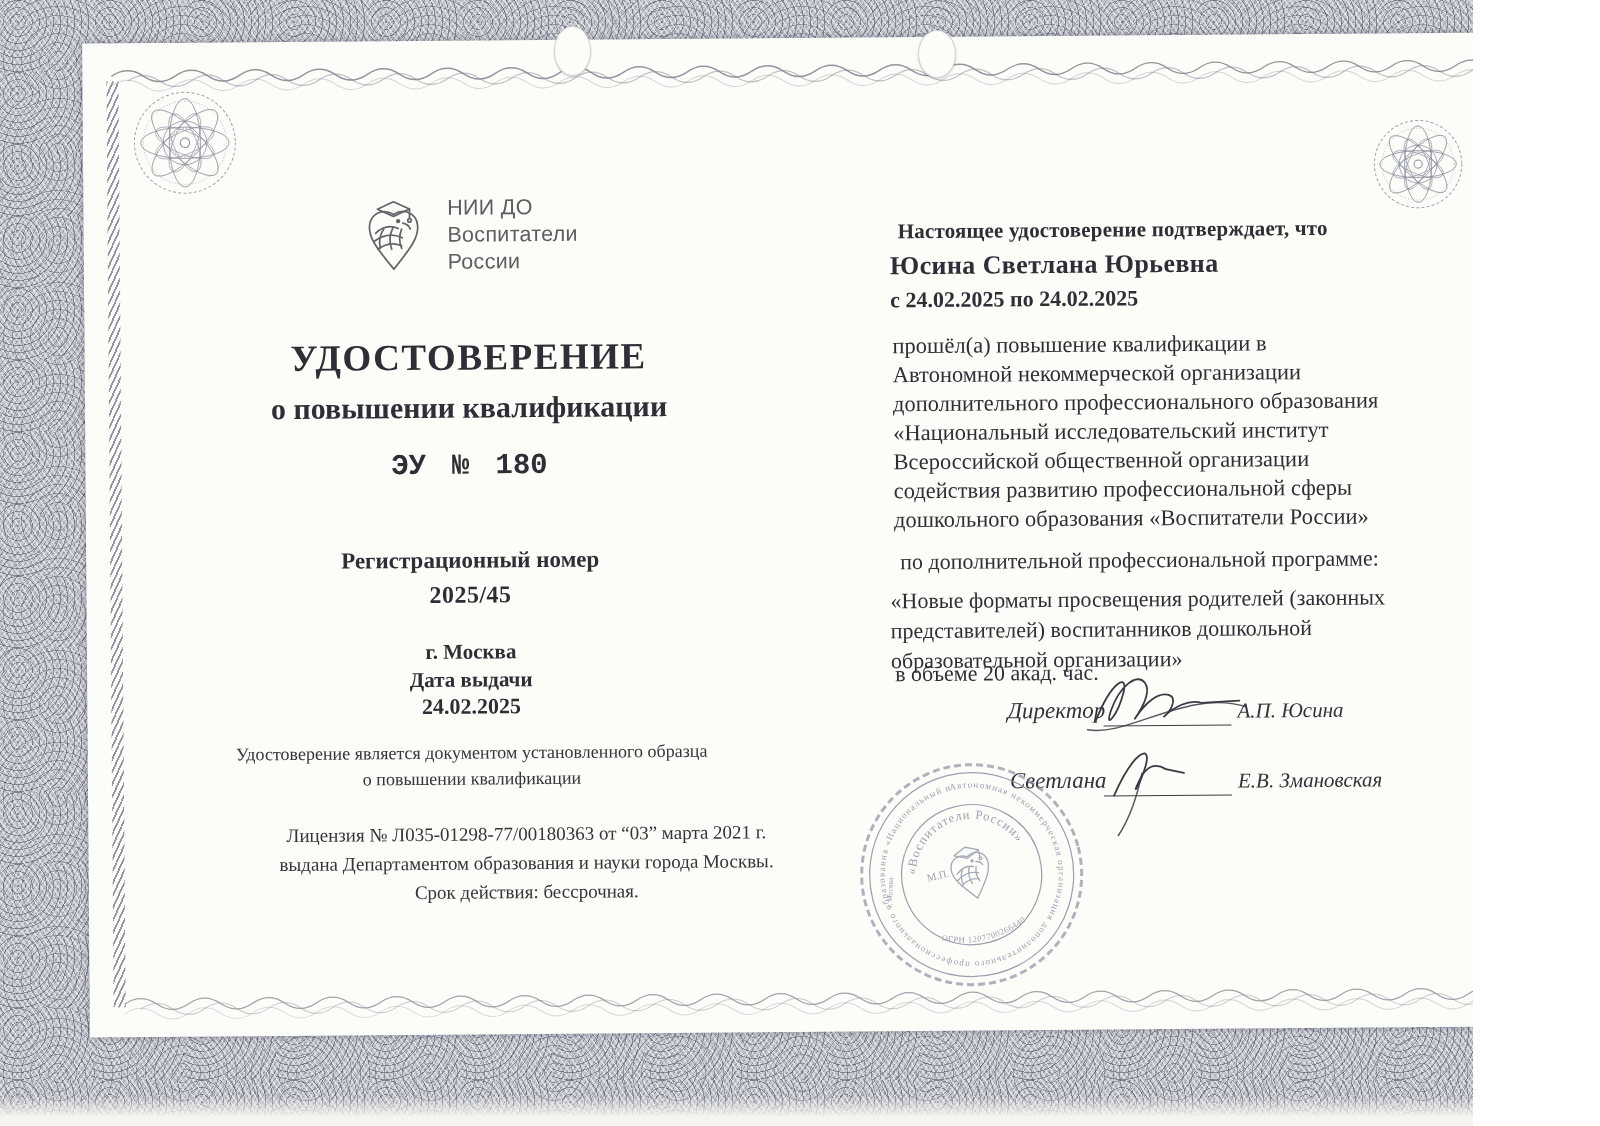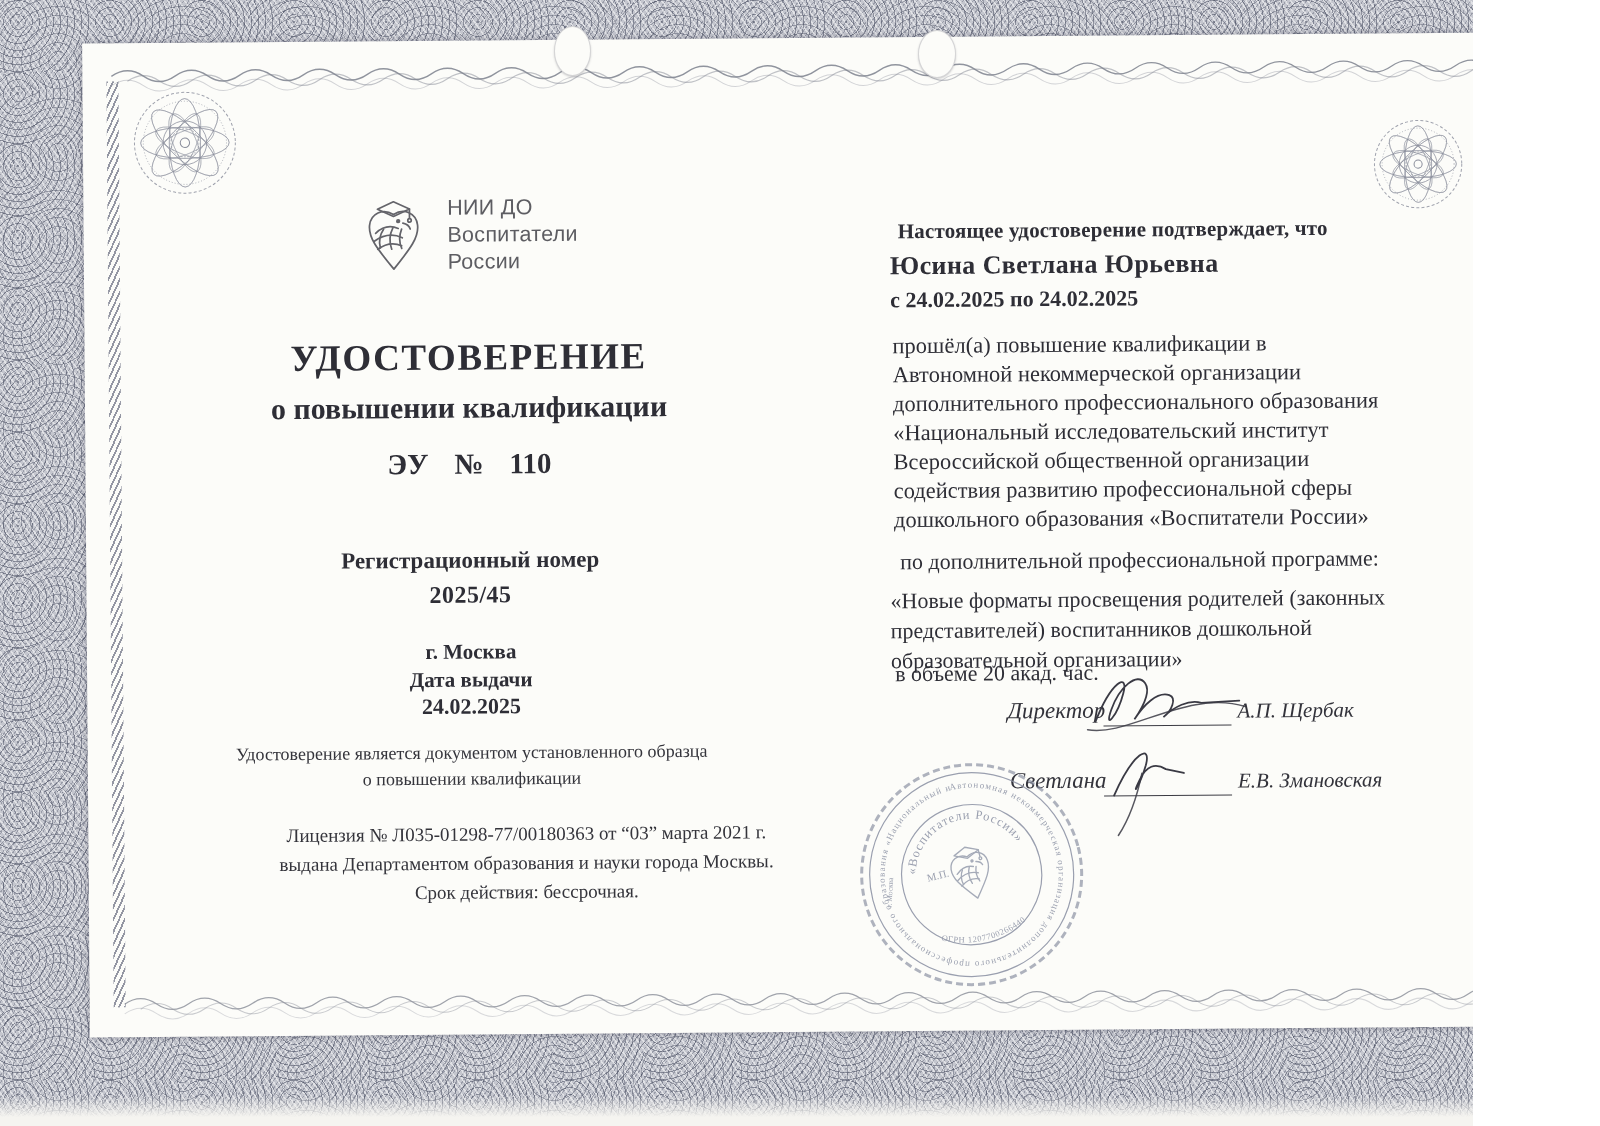--- a/index.html
+++ b/index.html
@@ -60,21 +60,21 @@
 
   
   .left-col{position:absolute;left:64px;top:0;width:640px;}
   .left-col>div{position:absolute;width:100%;text-align:center;}
   .logo-row{top:148px;display:flex;justify-content:center;align-items:center;gap:18px;}
   .logo-text{text-align:left;font-family:"Liberation Sans",sans-serif;
     font-size:21.5px;line-height:27px;color:#5d5d62;font-weight:500;letter-spacing:.3px;}
   .doc-title{top:295px;font-size:37px;font-weight:bold;letter-spacing:1.5px;}
   .doc-subtitle{top:350px;font-size:30px;font-weight:bold;}
   .doc-series{top:407px;font-size:29px;font-weight:bold;}
-  .doc-series span{margin:0 13px;}
+  .doc-series span{margin:0 13px;font-family:Liberation Mono, monospace;}
   .reg-label{top:507px;font-size:23px;font-weight:bold;}
   .reg-number{top:541px;font-size:24px;font-weight:bold;letter-spacing:.5px;}
   .city{top:599px;font-size:21px;font-weight:bold;}
   .date-label{top:627px;font-size:21px;font-weight:bold;}
   .date-value{top:653px;font-size:22px;font-weight:bold;}
   .note{top:699px;font-size:18px;line-height:26px;color:#34343b;}
   .license{top:779px;left:54px;width:520px;text-align:left;font-size:19px;line-height:29px;color:#34343b;}
 
   
   .right-col{position:absolute;left:798px;top:0;width:640px;}
@@ -200,21 +200,21 @@
         <div class="logo-text">
           <div>НИИ ДО</div>
           <div>Воспитатели</div>
           <div>России</div>
         </div>
       </div>
 
       <div class="doc-title">УДОСТОВЕРЕНИЕ</div>
       <div class="doc-subtitle">о повышении квалификации</div>
       <div class="doc-series">
-        <span>ЭУ</span><span>№</span><span>110</span>
+        <span>ЭУ</span><span>№</span><span>180</span>
       </div>
 
       <div class="reg-label">Регистрационный номер</div>
       <div class="reg-number">2025/45</div>
 
       <div class="city">г. Москва</div>
       <div class="date-label">Дата выдачи</div>
       <div class="date-value">24.02.2025</div>
 
       <div class="note">
@@ -253,21 +253,21 @@
       </div>
       <div class="volume">в объеме 20 акад. час.</div>
 
       <div class="sig-row sig-director">
         <span class="sig-role">Директор</span>
         <div class="sig-line"></div>
         <svg class="sig-stroke" width="180" height="90">
           <path d="M18 62 C34 22 52 12 46 34 C40 56 26 72 34 50 C42 28 60 12 68 24 C74 33 64 50 57 60 C66 46 80 32 92 36 C100 39 94 52 86 58 C96 48 112 40 124 44 L162 42" fill="none" stroke="#3a3a44" stroke-width="1.8" stroke-linecap="round"></path>
           <path d="M10 70 C50 78 110 30 168 48" fill="none" stroke="#3a3a44" stroke-width="1.4" stroke-linecap="round" opacity=".85"></path>
         </svg>
-        <span class="sig-name">А.П. Щербак</span>
+        <span class="sig-name">А.П. Юсина</span>
       </div>
 
       <div class="sig-row sig-secretary">
         <span class="sig-role">Светлана</span>
         <div class="sig-line"></div>
         <svg class="sig-stroke" width="180" height="110">
           <path d="M36 66 C56 22 74 14 68 36 C62 56 52 70 62 50 Q72 30 88 40 L106 44" fill="none" stroke="#3a3a44" stroke-width="1.8" stroke-linecap="round"></path>
           <path d="M64 44 C58 72 48 94 40 106" fill="none" stroke="#3a3a44" stroke-width="1.5" stroke-linecap="round" opacity=".85"></path>
         </svg>
         <span class="sig-name">Е.В. Змановская</span>

